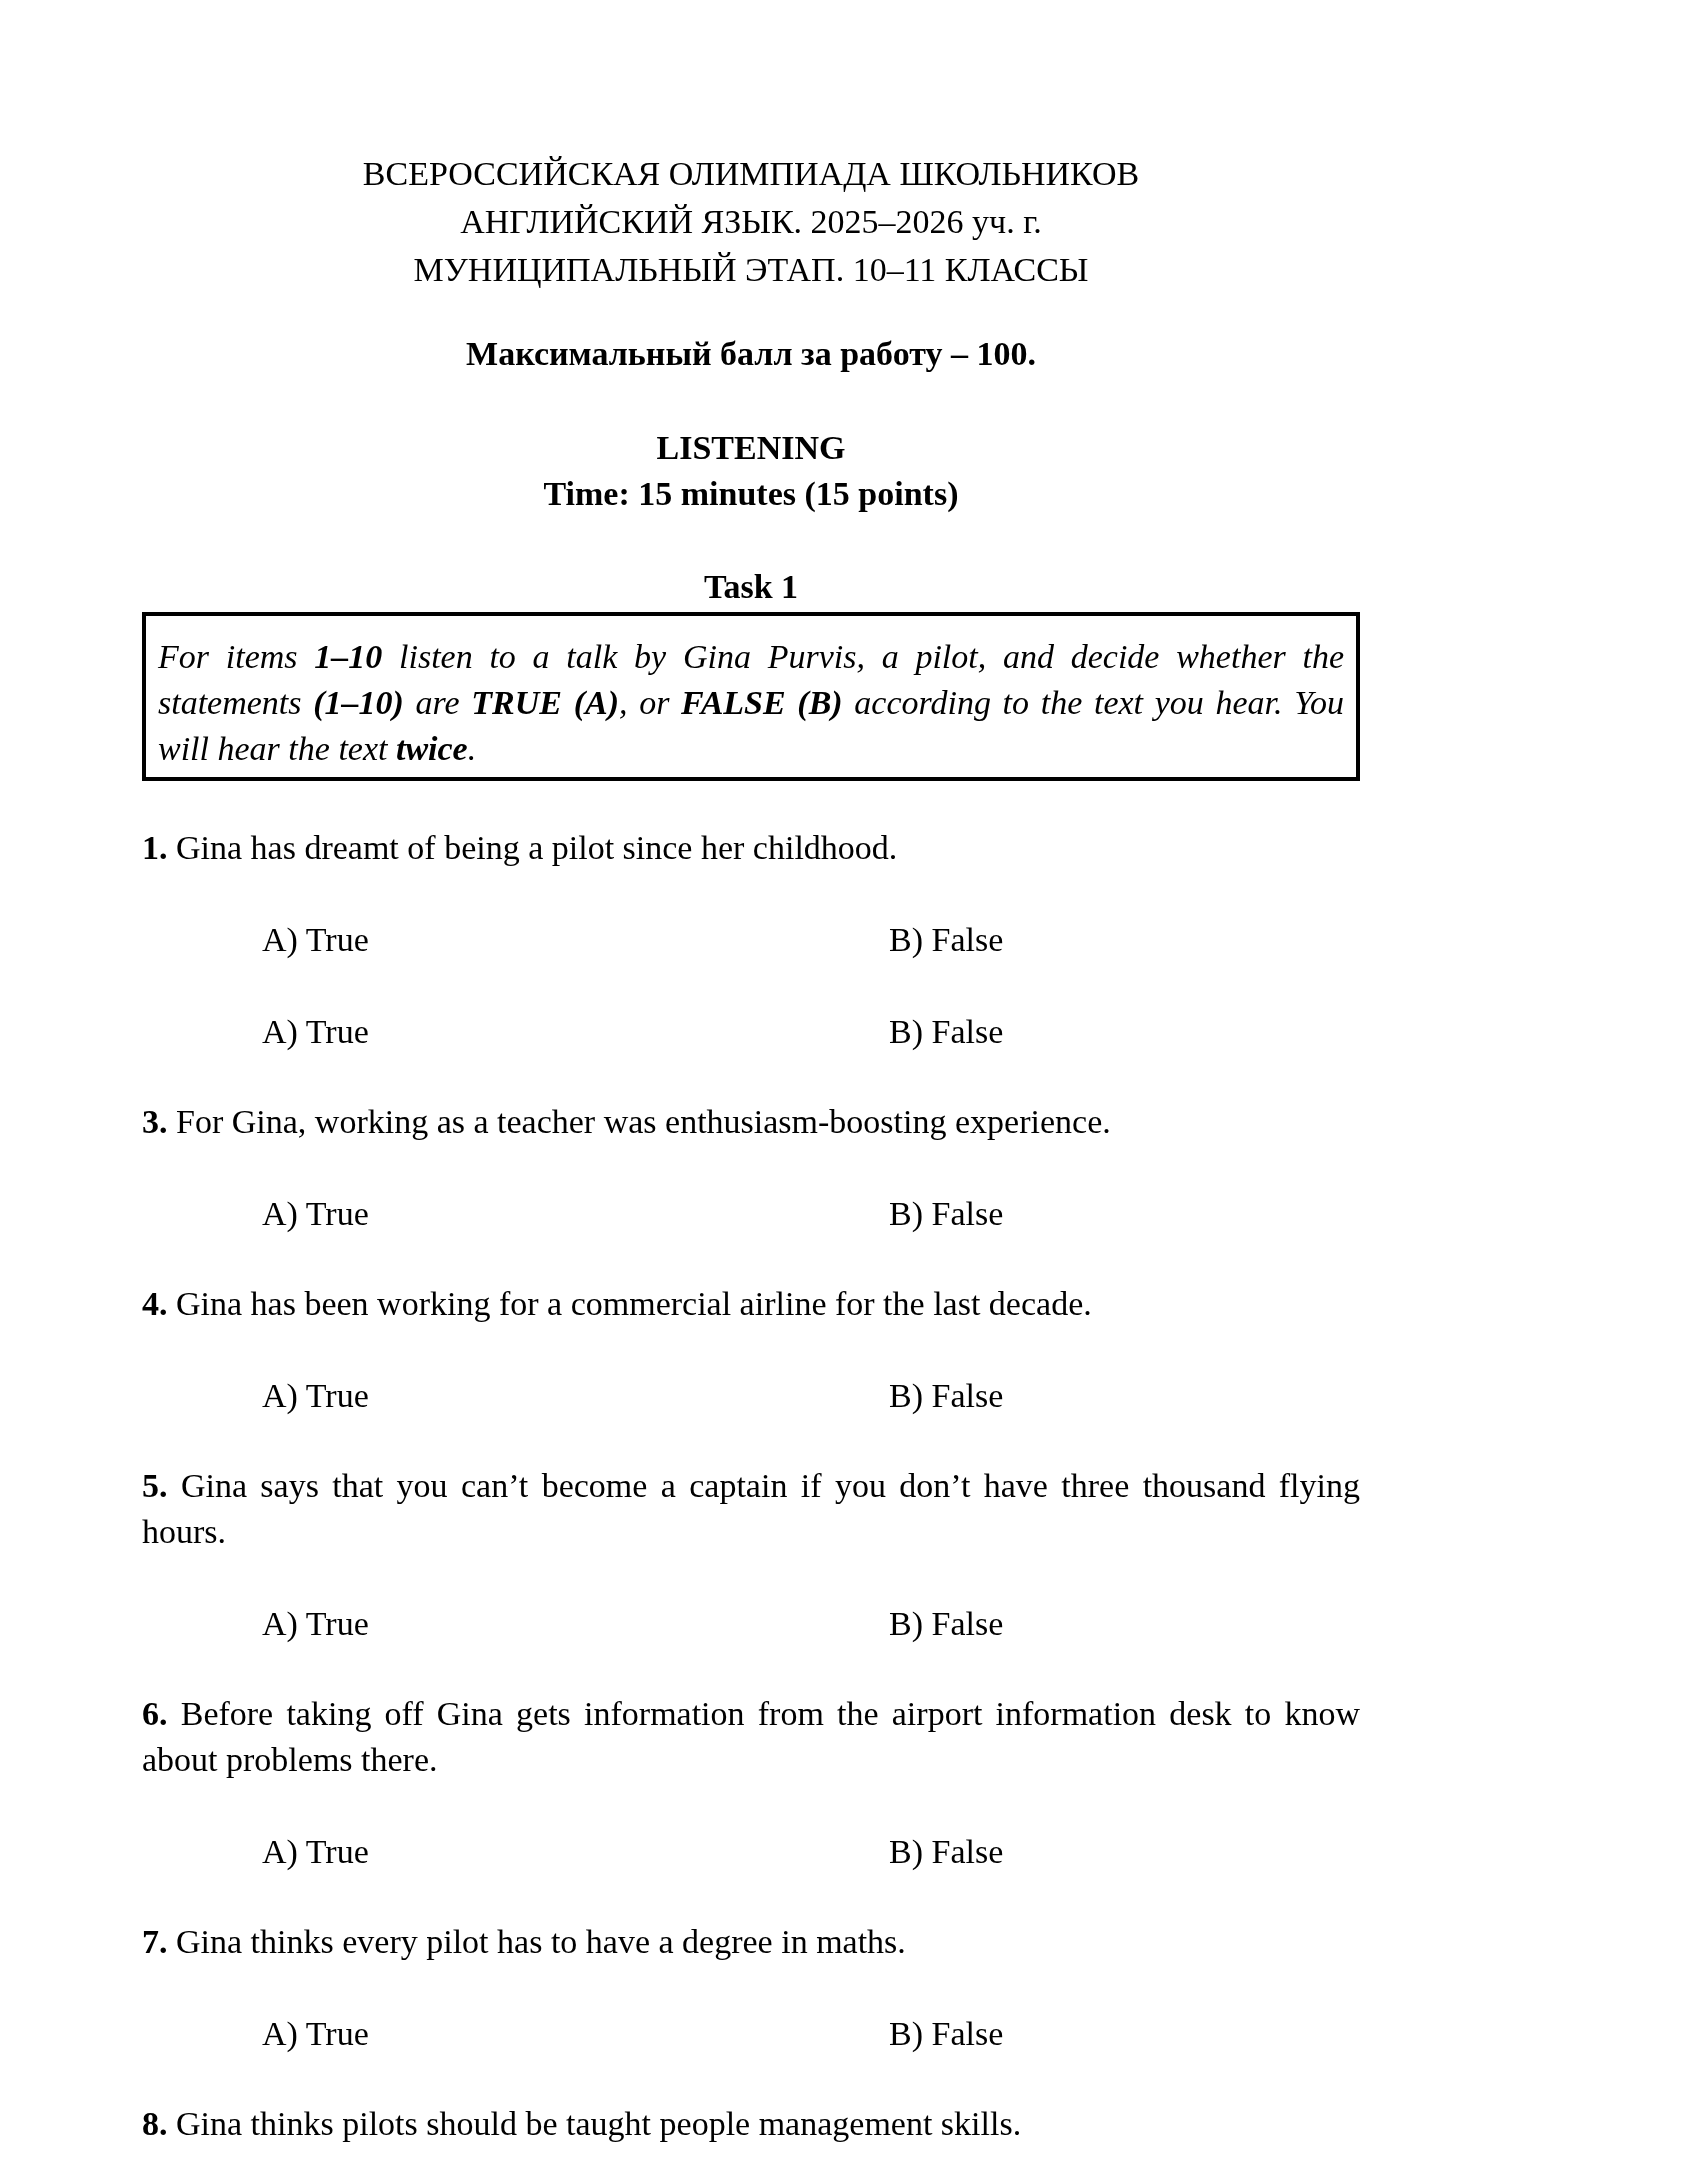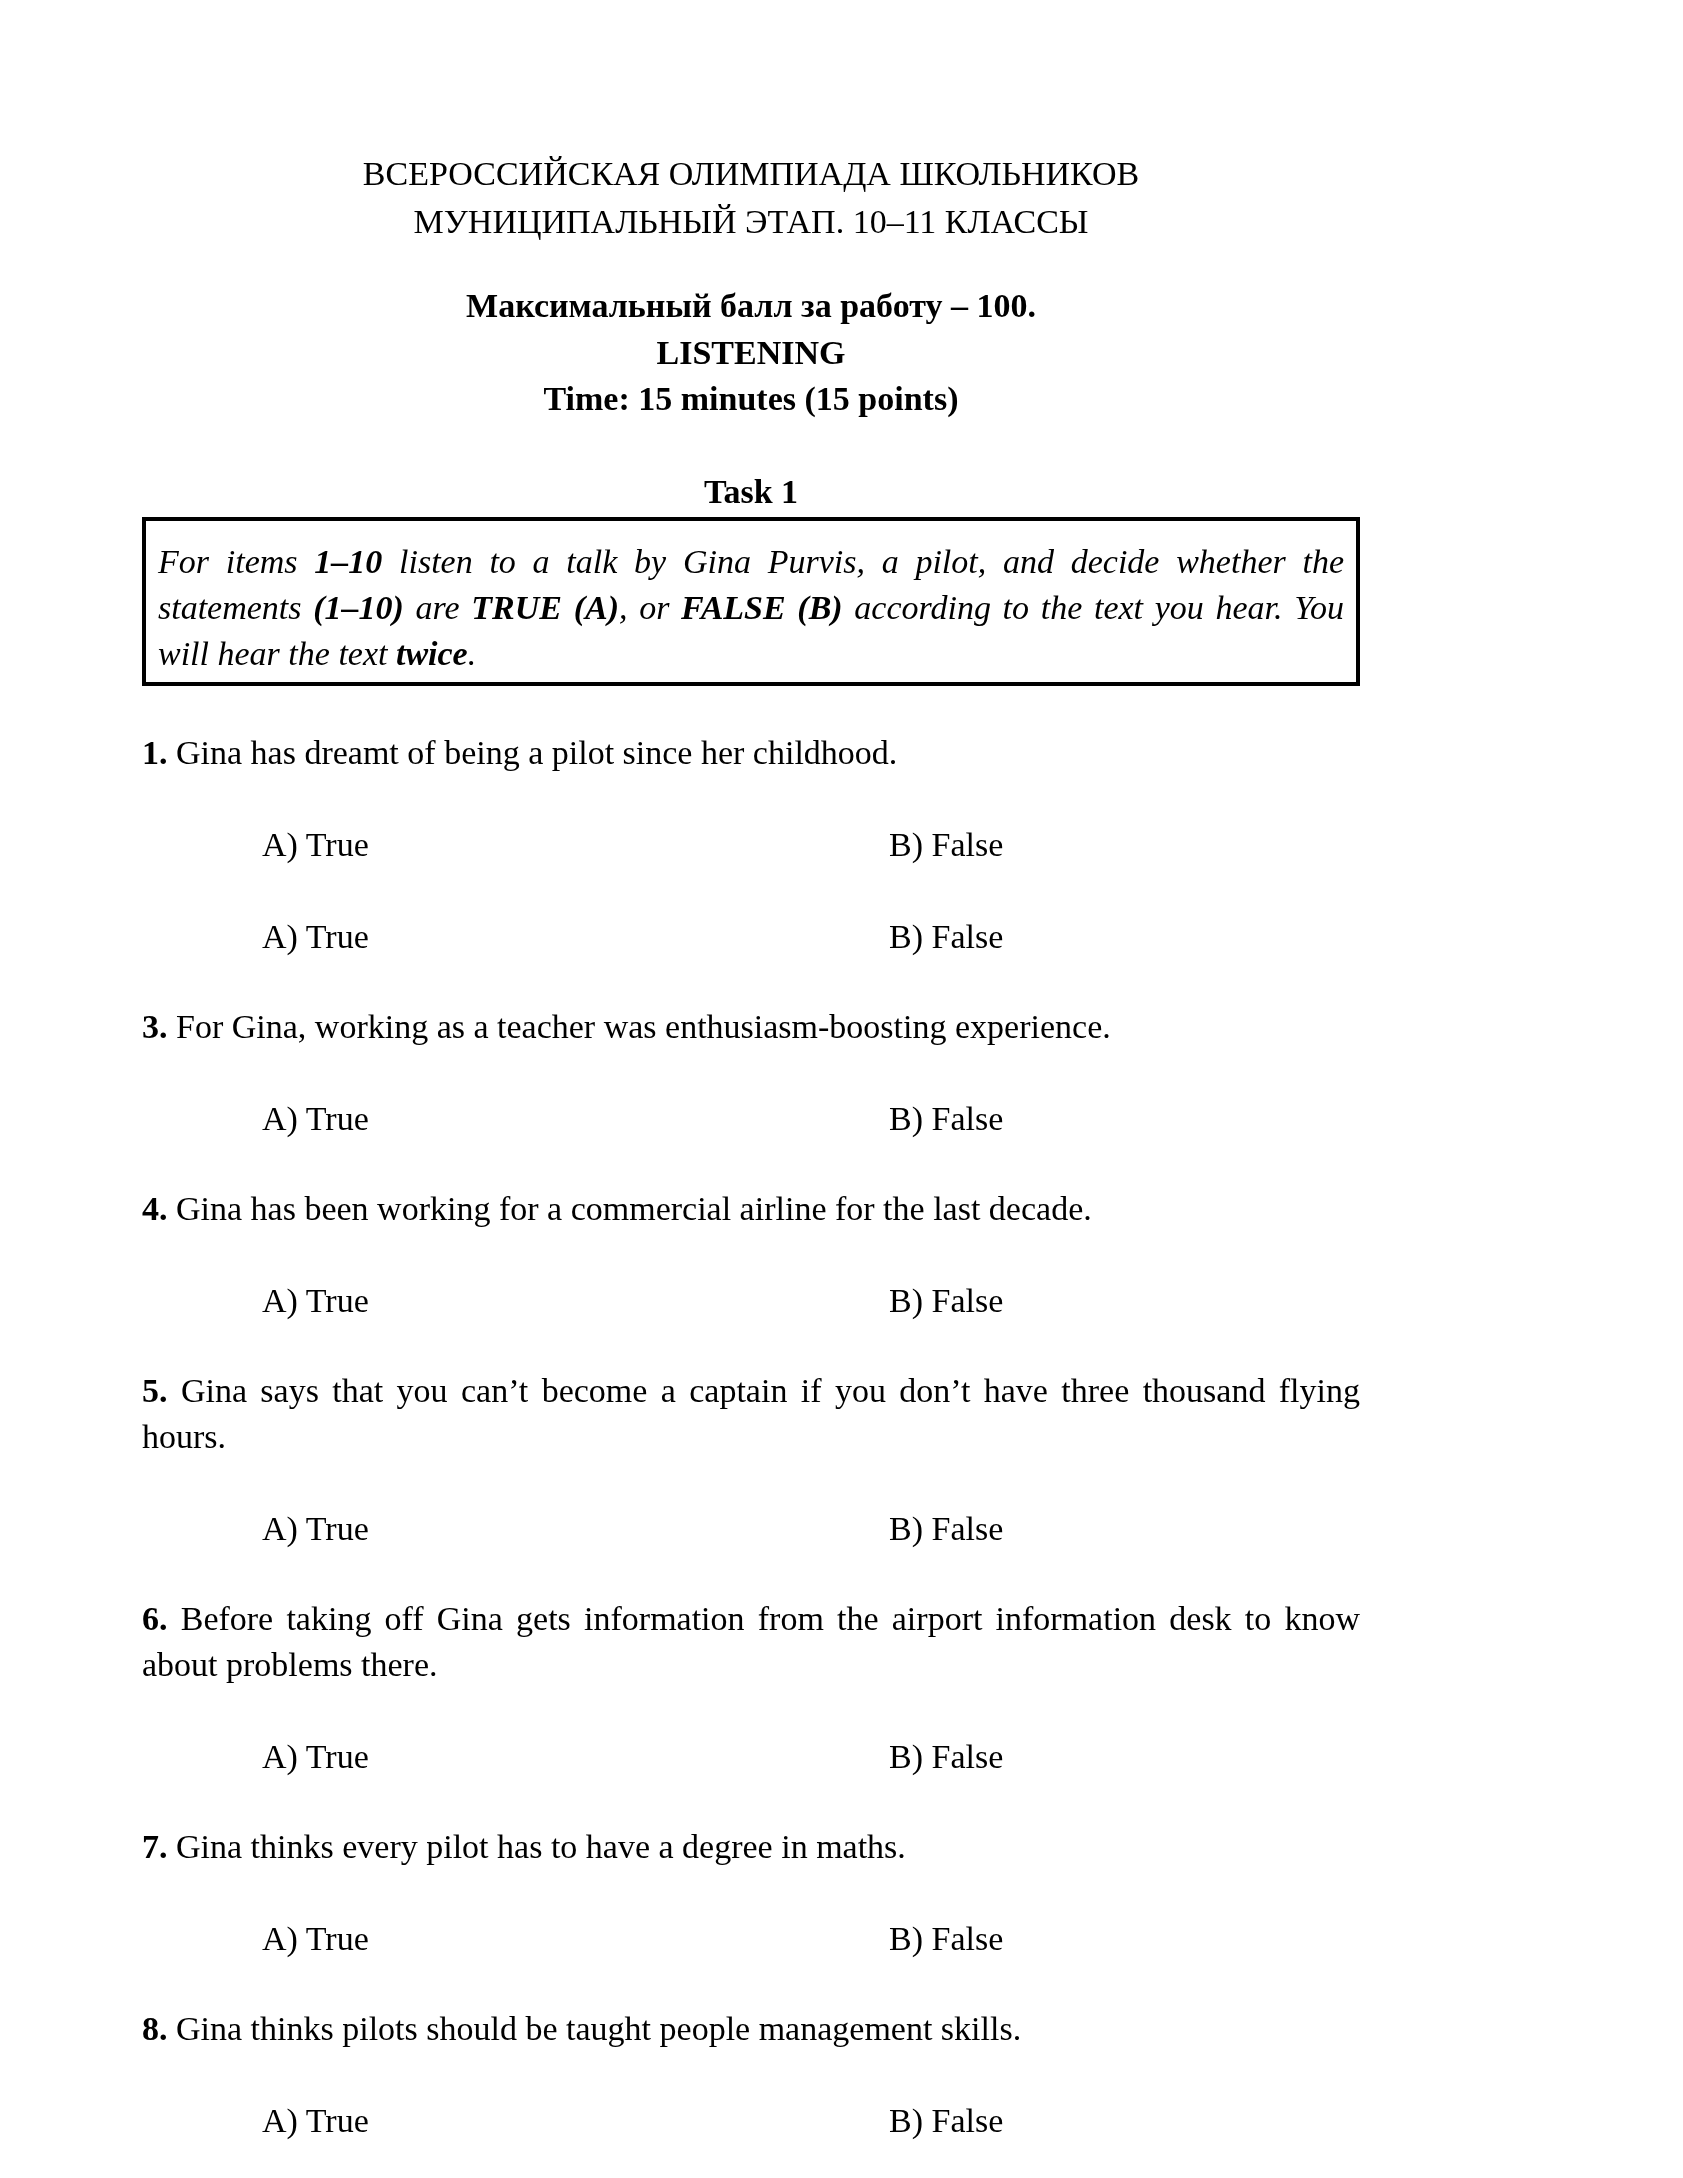--- a/index.html
+++ b/index.html
@@ -16,20 +16,21 @@
     overflow: hidden;
   }
   .centered { text-align: center; }
   .doc-header .h-line { line-height: 48px; }
   .max-score {
     font-weight: bold;
     margin-top: 36px;
     line-height: 48px;
   }
   .section-head {
+    margin-top: 47px;
     font-weight: bold;
     line-height: 46px;
   }
   .task-title {
     margin-top: 47px;
     font-weight: bold;
     line-height: 46px;
   }
   .instruction-box {
     border: 4px solid #000000;
@@ -52,20 +53,21 @@
     margin-top: 46px;
   }
 </style>
 </head>
 <body>
 
 <div class="page">
 
   <div class="doc-header centered">
     <div class="h-line">ВСЕРОССИЙСКАЯ ОЛИМПИАДА ШКОЛЬНИКОВ</div>
+    <div class="h-line">АНГЛИЙСКИЙ ЯЗЫК. 2025–2026 уч. г.</div>
     <div class="h-line">МУНИЦИПАЛЬНЫЙ ЭТАП. 10–11 КЛАССЫ</div>
   </div>
 
   <div class="max-score centered">Максимальный балл за работу – 100.</div>
 
   <div class="section-head centered">
     <div>LISTENING</div>
     <div>Time: 15 minutes (15 points)</div>
   </div>
 

